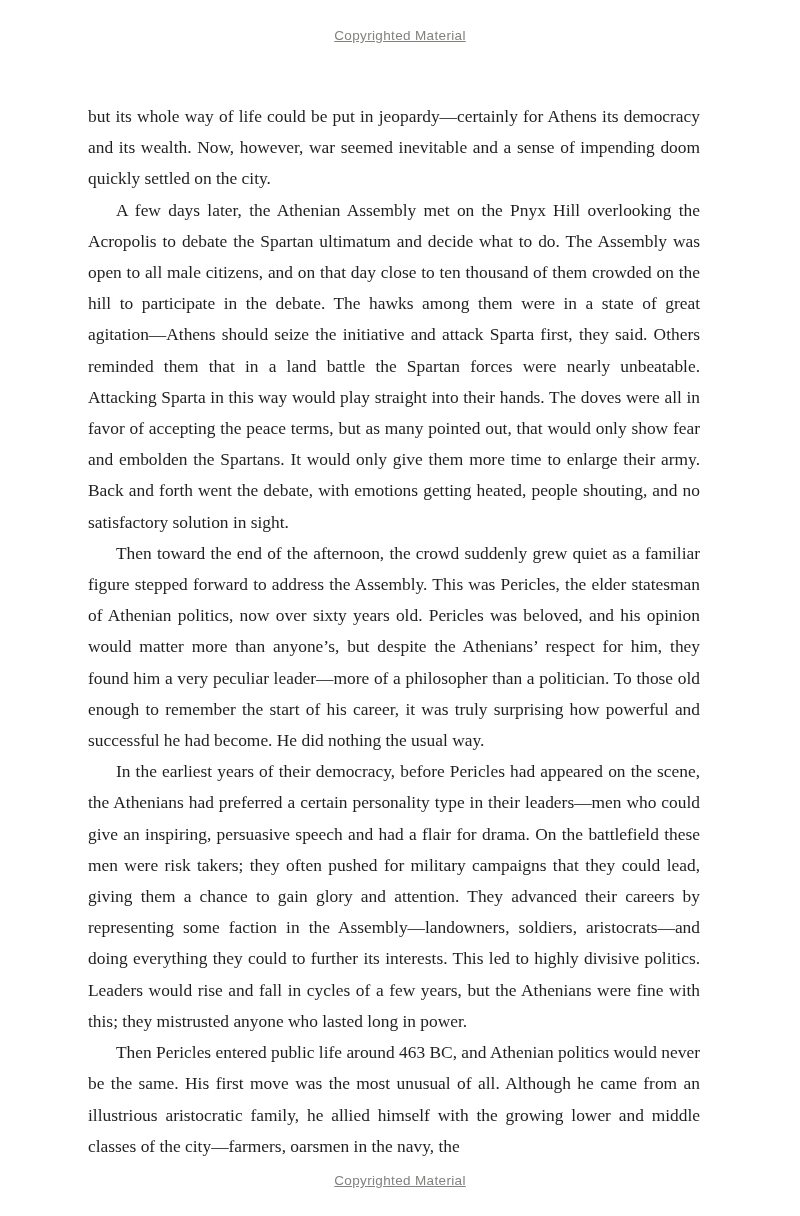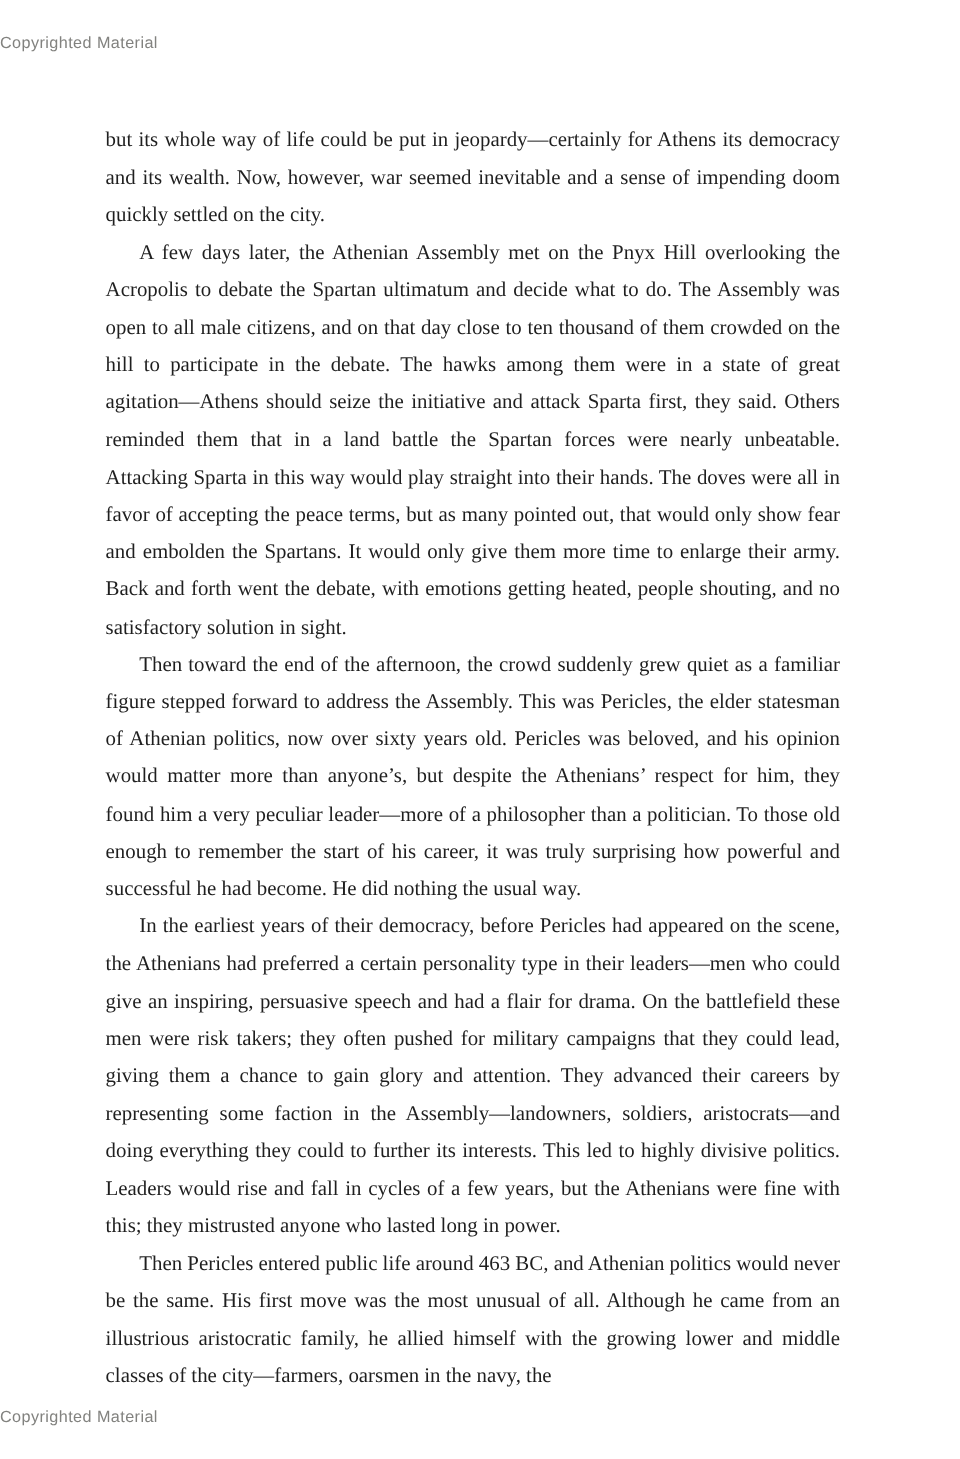--- a/index.html
+++ b/index.html
@@ -17,26 +17,27 @@
     overflow: hidden;
     font-family: "Liberation Serif", "DejaVu Serif", serif;
     -webkit-font-smoothing: antialiased;
   }
 
   
   .watermark {
     position: absolute;
     left: 0;
     width: 800px;
-    text-align: left;
+    text-align: center;
     font-family: "Liberation Sans", "DejaVu Sans", sans-serif;
     font-size: 13.5px;
     letter-spacing: 0.35px;
     color: #82827f;
     user-select: none;
+    text-decoration: underline;
   }
   .watermark-top    { top: 28px; }
   .watermark-bottom { top: 1173px; }
 
   
   .running-head-row {
     position: absolute;
     top: 60px;
     left: 88px;
     width: 612px;

